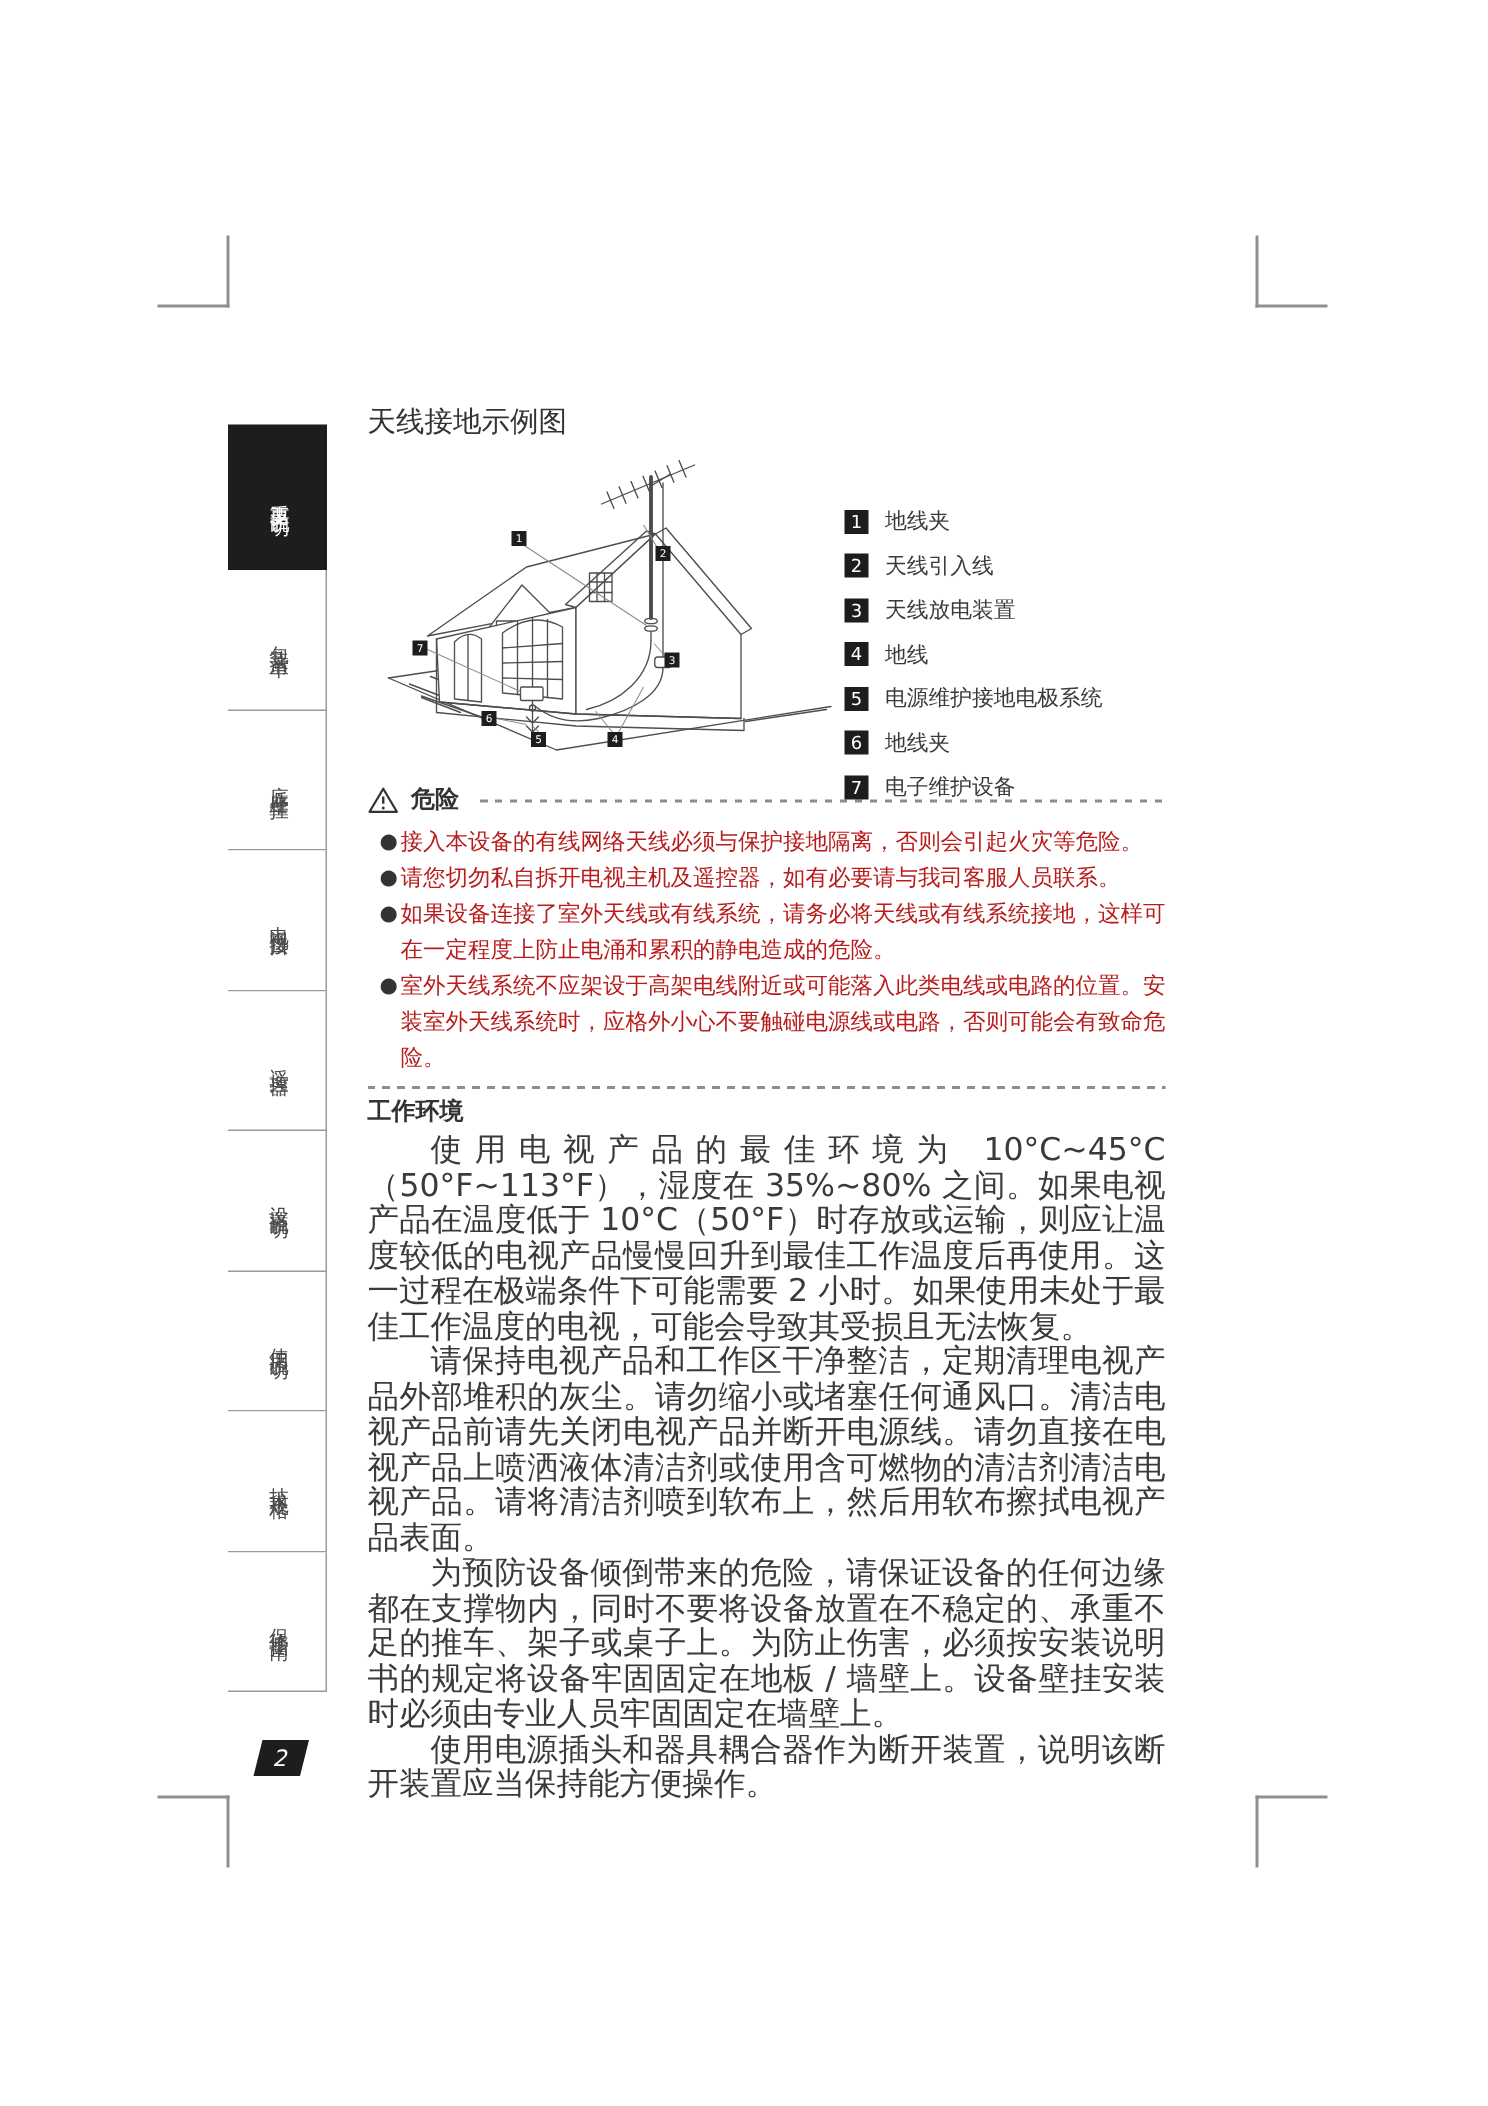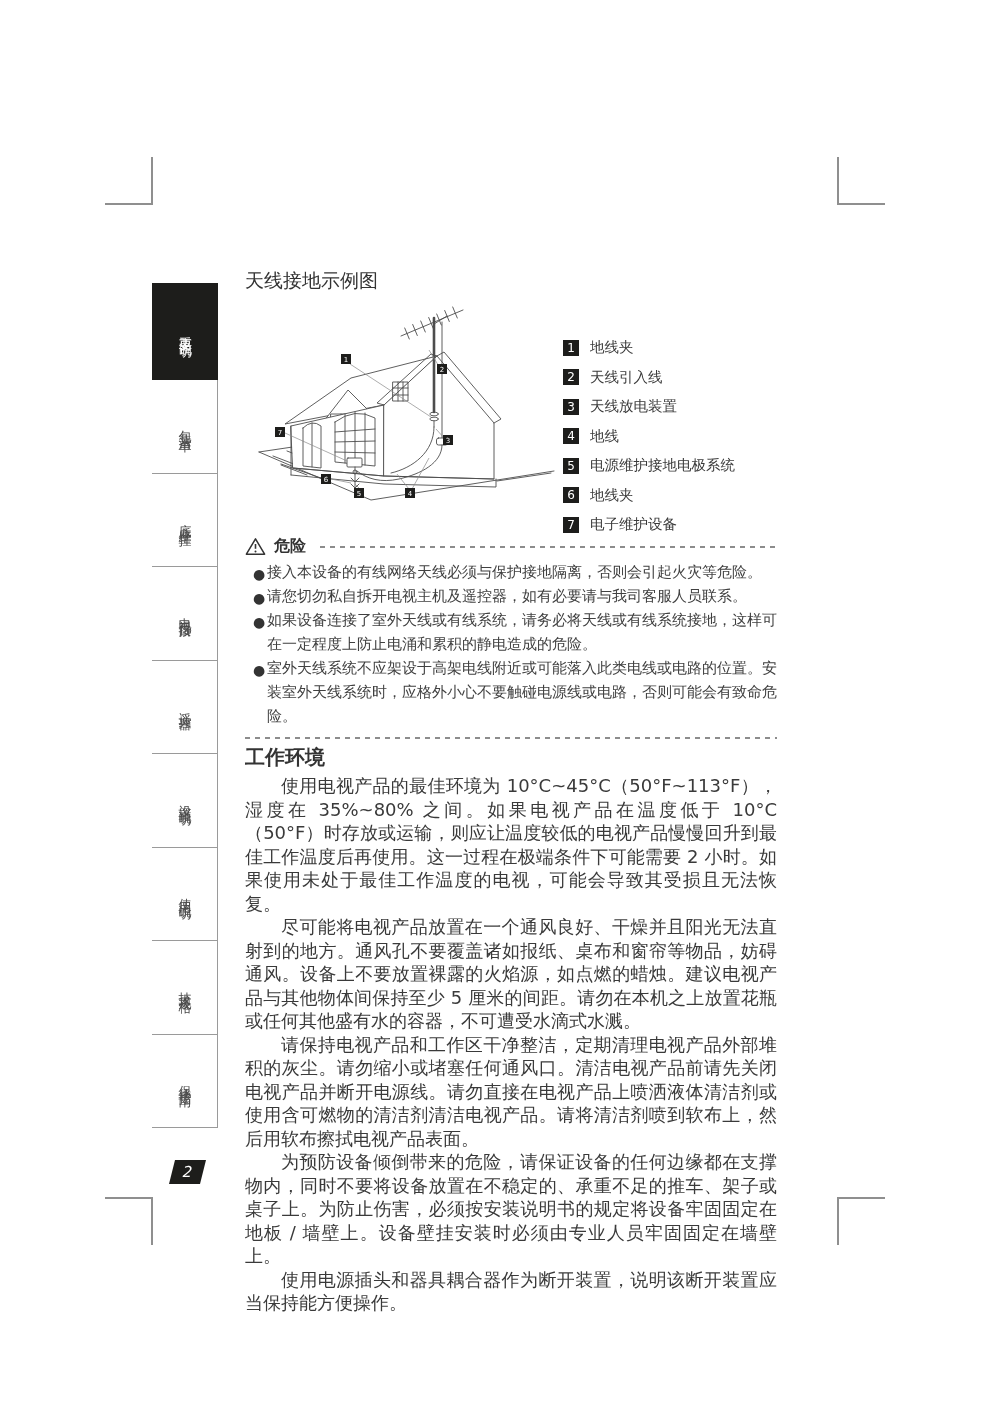--- a/index.html
+++ b/index.html
@@ -34,34 +34,34 @@
 
   .figure { position:relative; height:220px; }
   .figure svg { position:absolute; left:6px; top:4px; }
   .legend { position:absolute; left:318px; top:40px; }
   .legend-row { display:flex; align-items:center; margin-bottom:10.5px; }
   .legend-num { width:16px; height:16px; background:#1d1d1b; color:#fff; font-size:12px;
     display:flex; align-items:center; justify-content:center; flex:0 0 16px; }
   .legend-label { margin-left:11px; font-size:14.5px; color:#3a3a3a;text-align:right; }
 
   
-  .danger-head { display:flex; align-items:center; margin-top:18px;text-align:right; }
+  .danger-head { display:flex; align-items:center; margin-top:5px;text-align:right; }
   .danger-title { font-size:16px; font-weight:600; color:#333; margin-left:8px; }
   .dash { flex:1; height:2px; margin-left:14px; align-self:center;
     background:repeating-linear-gradient(to right,#8c8c8c 0 5px,transparent 5px 10px); }
   .dash-full { height:2px; margin:7px 0 5px 0;
     background:repeating-linear-gradient(to right,#8c8c8c 0 5px,transparent 5px 10px); }
   .bullets { margin-top:5px; }
   .bullet { display:flex; }
   .bullet .dot { flex:0 0 22px; padding-left:8px; font-size:14px; line-height:24px; color:#333; }
-  .bullet .btext { flex:1; font-size:15px; line-height:24px; color:#404040; text-align:justify;font-family:Liberation Mono, monospace; }
-
-  
-  .env-title { font-size:20px; font-weight:600; color:#333; margin:4px 0 3px 0; }
-  .env p { font-size:18px; line-height:23.5px; color:#3a3a3a; text-align:justify;
+  .bullet .btext { flex:1; font-size:15px; line-height:24px; color:#b91c1c; text-align:justify; }
+
+  
+  .env-title { font-size:16px; font-weight:600; color:#333; margin:4px 0 3px 0; }
+  .env p { font-size:21px; line-height:23.5px; color:#3a3a3a; text-align:justify;
     text-indent:2em; }
 </style>
 </head>
 <body>
 
 <div class="crop tl"></div>
 <div class="crop tr"></div>
 <div class="crop bl"></div>
 <div class="crop br"></div>
 
@@ -249,19 +249,18 @@
           <span class="dot">●</span>
           <span class="btext">室外天线系统不应架设于高架电线附近或可能落入此类电线或电路的位置。安装室外天线系统时，应格外小心不要触碰电源线或电路，否则可能会有致命危险。</span>
         </div>
     </div>
     <div class="dash-full"></div>
   </div>
 
   <div class="env">
     <div class="env-title">工作环境</div>
     <p>使用电视产品的最佳环境为 10°C~45°C（50°F~113°F），湿度在 35%~80% 之间。如果电视产品在温度低于 10°C（50°F）时存放或运输，则应让温度较低的电视产品慢慢回升到最佳工作温度后再使用。这一过程在极端条件下可能需要 2 小时。如果使用未处于最佳工作温度的电视，可能会导致其受损且无法恢复。</p>
-    <p>尽可能将电视产品放置在一个通风良好、干燥并且阳光无法直射到的地方。通风孔不要覆盖诸如报纸、桌布和窗帘等物品，妨碍通风。设备上不要放置裸露的火焰源，如点燃的蜡烛。建议电视产品与其他物体间保持至少 5 厘米的间距。请勿在本机之上放置花瓶或任何其他盛有水的容器，不可遭受水滴式水溅。</p>
     <p>请保持电视产品和工作区干净整洁，定期清理电视产品外部堆积的灰尘。请勿缩小或堵塞任何通风口。清洁电视产品前请先关闭电视产品并断开电源线。请勿直接在电视产品上喷洒液体清洁剂或使用含可燃物的清洁剂清洁电视产品。请将清洁剂喷到软布上，然后用软布擦拭电视产品表面。</p>
     <p>为预防设备倾倒带来的危险，请保证设备的任何边缘都在支撑物内，同时不要将设备放置在不稳定的、承重不足的推车、架子或桌子上。为防止伤害，必须按安装说明书的规定将设备牢固固定在地板 / 墙壁上。设备壁挂安装时必须由专业人员牢固固定在墙壁上。</p>
     <p>使用电源插头和器具耦合器作为断开装置，说明该断开装置应当保持能方便操作。</p>
   </div>
 
 </div>
 
 </body></html>

